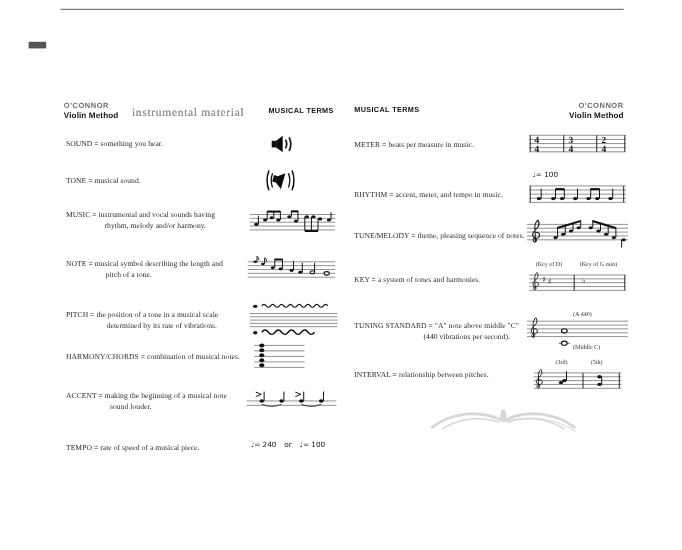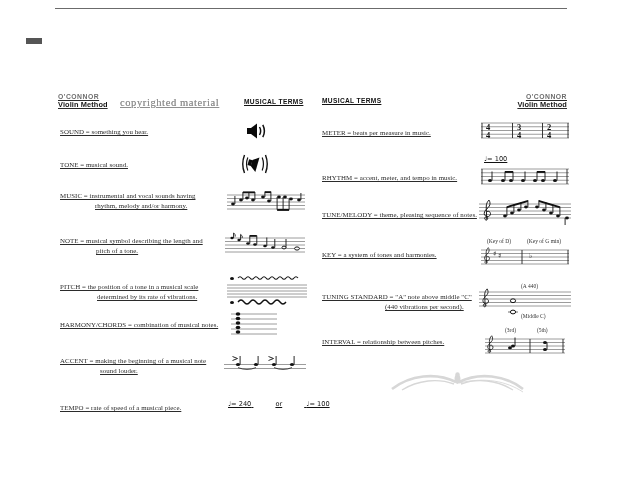--- a/index.html
+++ b/index.html
@@ -1,18 +1,18 @@
 <!DOCTYPE html>
 <html><head>
 <meta charset="utf-8">
 <style>
   html,body{margin:0;padding:0;background:#ffffff;width:620px;height:500px;overflow:hidden;}
   #canvas{position:relative;width:620px;height:500px;background:#ffffff;
           font-family:"Liberation Serif",serif;color:#2b2b2b;}
-  .abs{position:absolute;text-decoration:underline;}
+  .abs{position:absolute;}
   
   .logo{line-height:1.05;}
   .logo .l1{display:block;font:700 6.8px "Liberation Sans",sans-serif;letter-spacing:.5px;color:#6d6d6d;white-space:nowrap;}
   .logo .l2{display:block;font:700 7.4px "Liberation Sans",sans-serif;letter-spacing:.1px;color:#161616;white-space:nowrap;}
   .logo.right{text-align:right;}
   .pageheader{font:700 6.6px "Liberation Sans",sans-serif;letter-spacing:.35px;color:#111;white-space:nowrap;}
   .copyright{font:400 10.5px "Liberation Serif",serif;color:#8f8f8f;letter-spacing:.6px;white-space:nowrap;
              text-shadow:0 0 .6px #9a9a9a;}
   
   .entry{font:400 6.9px/1.45 "Liberation Serif",serif;color:#2b2b2b;letter-spacing:.05px;}
@@ -44,21 +44,21 @@
 
 <div id="canvas">
 
   <div class="abs scanline" style="left:55px;top:8px;width:512px;height:1px;"></div>
   <div class="abs scantick" style="left:26px;top:38px;width:16px;height:6px;"></div>
 
   <div class="abs logo" style="left:58px;top:93px;">
     <span class="l1">O'CONNOR</span>
     <span class="l2">Violin Method</span>
   </div>
-  <div class="abs copyright" style="left:120px;top:97px;">copyrighted material</div>
+  <div class="abs copyright" style="left:120px;top:97px;">instrumental material</div>
   <div class="abs pageheader" style="left:244px;top:98px;width:58px;text-align:right;">MUSICAL TERMS</div>
 
   <div class="abs entry" style="left:60px;top:127px;">
     <span class="l1">SOUND = something you hear.</span>
   </div>
   <div class="abs notation" style="left:246px;top:121px;">
     <svg width="24" height="20" viewBox="0 0 24 20">
       <rect x="1" y="7" width="4" height="6" fill="#0a0a0a"></rect>
       <polygon points="5,7 11,2.5 11,17.5 5,13" fill="#0a0a0a"></polygon>
       <path class="arc" d="M13.5,6 Q15.8,10 13.5,14" stroke-width="1.5"></path>
@@ -208,21 +208,21 @@
       <path class="arc" d="M14,15.5 Q23,19.5 32,15.5" stroke-width=".7"></path>
       <path class="arc" d="M50,15.5 Q59,19.5 68,15.5" stroke-width=".7"></path>
     </svg>
   </div>
 
   <div class="abs entry" style="left:60px;top:403px;">
     <span class="l1">TEMPO = rate of speed of a musical piece.</span>
   </div>
   <div class="abs tempotext" style="left:228px;top:400px;">
     <span>♩= 240</span>
-    <span style="margin:0 22px;">or</span>
+    <span style="margin:0 5px;">or</span>
     <span>♩= 100</span>
   </div>
 
   <div class="abs pageheader" style="left:322px;top:97px;">MUSICAL TERMS</div>
   <div class="abs logo right" style="left:505px;top:93px;width:62px;">
     <span class="l1">O'CONNOR</span>
     <span class="l2">Violin Method</span>
   </div>
 
   <div class="abs entry" style="left:322px;top:128px;">

